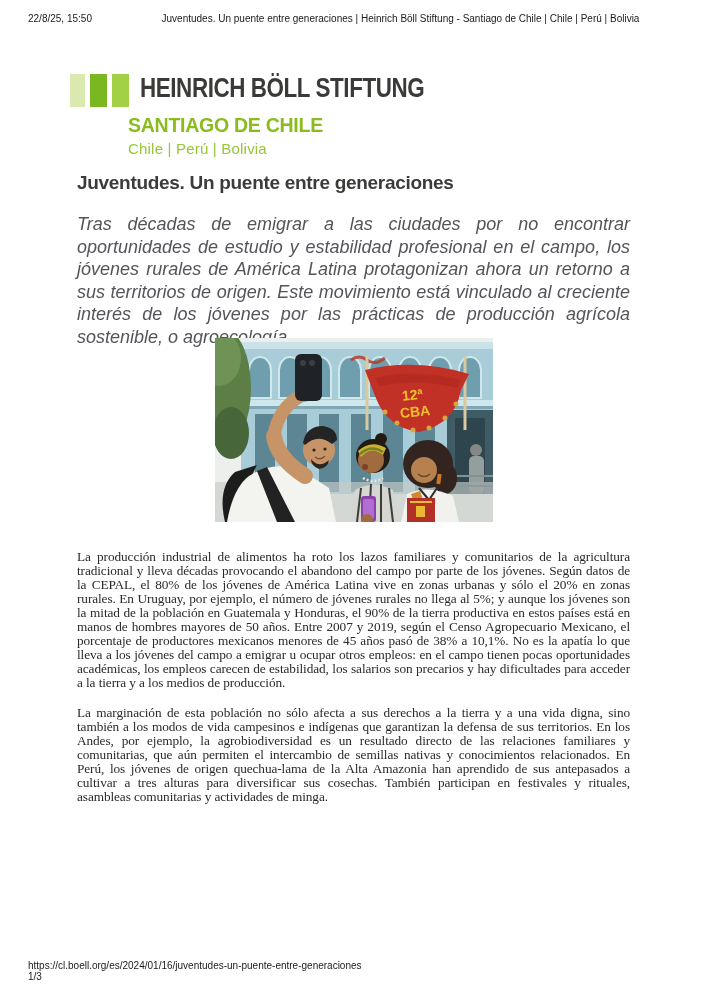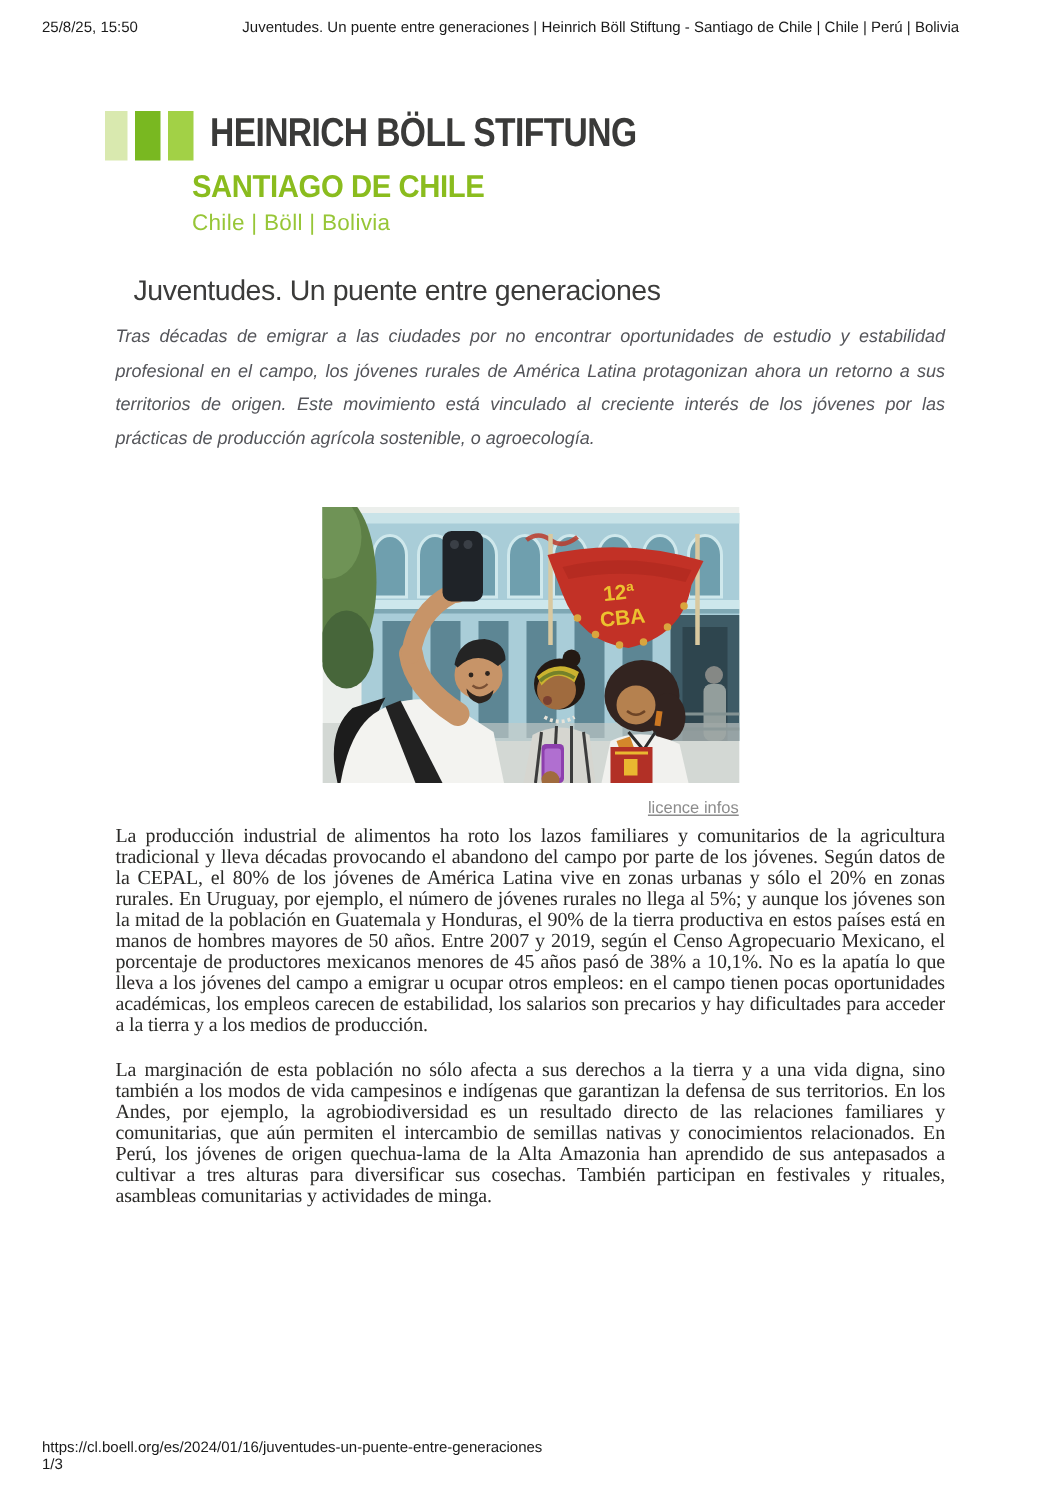--- a/index.html
+++ b/index.html
@@ -35,26 +35,26 @@
   }
   .logo-site{
     margin:6px 0 0 58px;font-size:21px;font-weight:bold;color:#8abc1e;
     letter-spacing:-.3px;transform:scaleX(.93);transform-origin:0 0;white-space:nowrap;
   }
   .logo-countries{
     margin:3px 0 0 58px;font-size:15px;color:#97c637;letter-spacing:.2px;white-space:nowrap;
   }
   
   .article-title{
-    position:absolute;left:77px;top:172px;width:553px;margin:12px;
-    font-size:19px;font-weight:normal;color:#3b3b3a;letter-spacing:-.3px;
+    position:absolute;left:77px;top:172px;width:553px;margin:0;
+    font-size:19px;font-weight:bold;color:#3b3b3a;letter-spacing:-.3px;
   }
   .article-lead{
     position:absolute;left:77px;top:213px;width:553px;margin:0;
-    font-size:12px;font-style:italic;color:#54555a;
+    font-size:18px;font-style:italic;color:#54555a;
     line-height:22.5px;text-align:justify;
   }
   .article-figure{
     position:absolute;left:77px;top:338px;width:553px;margin:0;text-align:center;
   }
   .photo-frame{display:inline-block;width:278px;height:184px;line-height:0;}
   .licence{
     display:block;width:278px;margin:5px auto 0;text-align:right;
     font-size:11px;line-height:14px;
   }
@@ -64,35 +64,35 @@
     font-family:"Liberation Serif",serif;font-size:13.3px;color:#2b2a28;
     line-height:14px;text-align:justify;letter-spacing:-.1px;
   }
   .article-body p{margin:0 0 16px 0;}
   svg text{font-family:"Liberation Sans",sans-serif;}
 </style>
 </head>
 <body>
 
 <div class="print-header">
-  <span class="ph-date">25/8/25, 15:50</span>
+  <span class="ph-date">22/8/25, 15:50</span>
   <span class="ph-title">Juventudes. Un puente entre generaciones | Heinrich Böll Stiftung - Santiago de Chile | Chile | Perú | Bolivia</span>
 </div>
 
 <div class="logo">
   <div class="logo-row">
     <div class="logo-squares">
       <span class="sq sq1"></span>
       <span class="sq sq2"></span>
       <span class="sq sq3"></span>
     </div>
     <span class="logo-org">HEINRICH BÖLL STIFTUNG</span>
   </div>
   <div class="logo-site">SANTIAGO DE CHILE</div>
-  <div class="logo-countries">Chile | Böll | Bolivia</div>
+  <div class="logo-countries">Chile | Perú | Bolivia</div>
 </div>
 
 <h1 class="article-title">Juventudes. Un puente entre generaciones</h1>
 
 <p class="article-lead">Tras décadas de emigrar a las ciudades por no encontrar oportunidades de estudio y estabilidad profesional en el campo, los jóvenes rurales de América Latina protagonizan ahora un retorno a sus territorios de origen. Este movimiento está vinculado al creciente interés de los jóvenes por las prácticas de producción agrícola sostenible, o agroecología.</p>
 
 <figure class="article-figure">
   <span class="photo-frame">
     <svg viewBox="0 0 278 184" width="278" height="184">
 
@@ -209,23 +209,20 @@
         <circle cx="97" cy="25" r="3" fill="#3a3f46"></circle>
         <circle cx="104" cy="112" r="16" fill="#c79468"></circle>
         <path d="M88 105 Q91 88 108 88 Q122 90 122 102 L117 106 Q103 95 90 107 Z" fill="#242424"></path>
         <path d="M96 121 Q104 131 114 122 Q113 130 104 131 Q96 128 96 121 Z" fill="#2d241e"></path>
         <circle cx="99" cy="112" r="1.6" fill="#2d241e"></circle>
         <circle cx="110" cy="111" r="1.6" fill="#2d241e"></circle>
         <path d="M100 119 Q105 123 110 118" fill="none" stroke="#7a5034" stroke-width="1.5"></path>
       </g>
     </svg>
   </span>
-  <figcaption class="licence">
-    <a href="#">licence infos</a>
-  </figcaption>
 </figure>
 
 <div class="article-body">
   <p>La producción industrial de alimentos ha roto los lazos familiares y comunitarios de la agricultura tradicional y lleva décadas provocando el abandono del campo por parte de los jóvenes. Según datos de la CEPAL, el 80% de los jóvenes de América Latina vive en zonas urbanas y sólo el 20% en zonas rurales. En Uruguay, por ejemplo, el número de jóvenes rurales no llega al 5%; y aunque los jóvenes son la mitad de la población en Guatemala y Honduras, el 90% de la tierra productiva en estos países está en manos de hombres mayores de 50 años. Entre 2007 y 2019, según el Censo Agropecuario Mexicano, el porcentaje de productores mexicanos menores de 45 años pasó de 38% a 10,1%. No es la apatía lo que lleva a los jóvenes del campo a emigrar u ocupar otros empleos: en el campo tienen pocas oportunidades académicas, los empleos carecen de estabilidad, los salarios son precarios y hay dificultades para acceder a la tierra y a los medios de producción.</p>
   <p>La marginación de esta población no sólo afecta a sus derechos a la tierra y a una vida digna, sino también a los modos de vida campesinos e indígenas que garantizan la defensa de sus territorios. En los Andes, por ejemplo, la agrobiodiversidad es un resultado directo de las relaciones familiares y comunitarias, que aún permiten el intercambio de semillas nativas y conocimientos relacionados. En Perú, los jóvenes de origen quechua-lama de la Alta Amazonia han aprendido de sus antepasados a cultivar a tres alturas para diversificar sus cosechas. También participan en festivales y rituales, asambleas comunitarias y actividades de minga.</p>
 </div>
 
 <div class="print-footer">
   <span>https://cl.boell.org/es/2024/01/16/juventudes-un-puente-entre-generaciones</span>
   <span>1/3</span>

